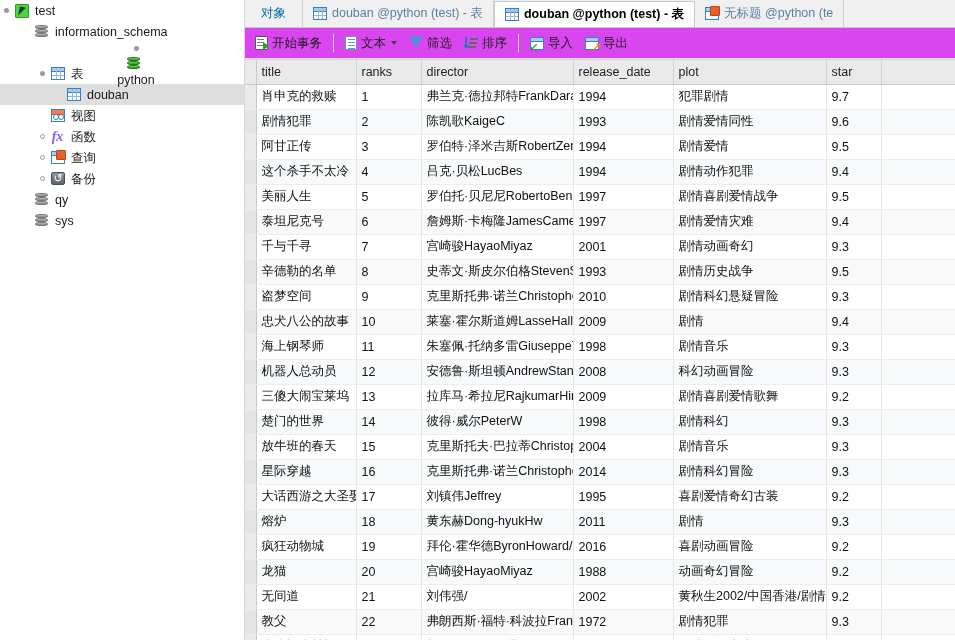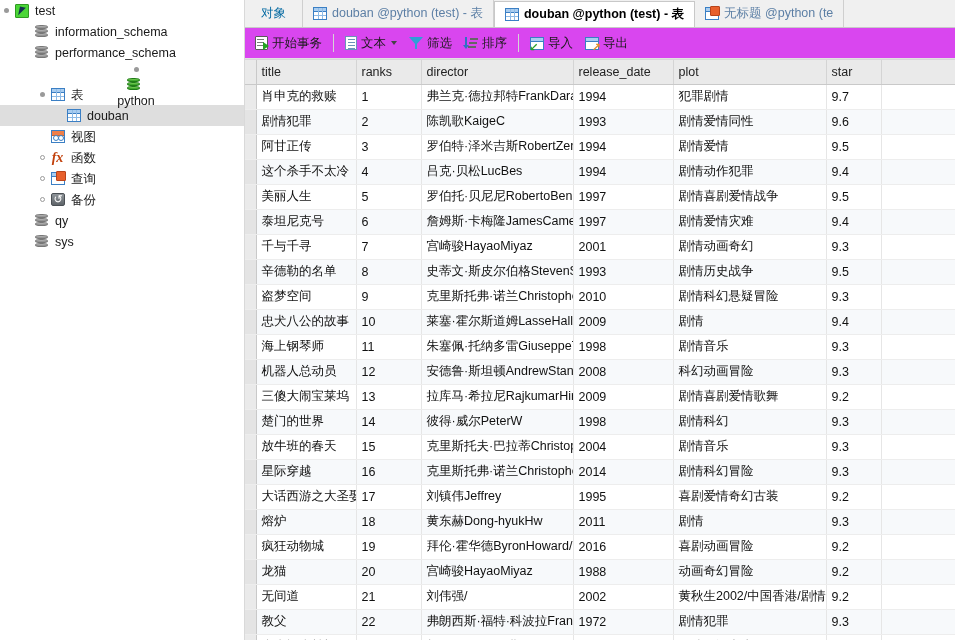--- a/index.html
+++ b/index.html
@@ -136,21 +136,21 @@
   }
   .ico-view .e1, .ico-view .e2 {
     position:absolute; bottom:1px; width:4px; height:4px;
     border:1px solid #3b7fc4; border-radius:50%; background:#fff;
   }
   .ico-view .e1 { left:1px; }
   .ico-view .e2 { left:6px; }
   .ico-fx {
     font-family: "Liberation Serif", "DejaVu Serif", serif;
     font-style: italic; font-weight: bold; font-size: 14px;
-    color: #c2410c; line-height: 14px;
+    color: #8b5cf6; line-height: 14px;
   }
   .ico-query {
     width: 14px; height: 13px;
     border: 1px solid #3b7fc4; box-sizing: border-box;
     background: #ffffff; position: relative;
   }
   .ico-query:before {
     content:""; position:absolute; left:0; top:0; right:0; height:3px;
     background:#a9cdf0; border-bottom:1px solid #3b7fc4;
   }
@@ -389,31 +389,20 @@
         <div class="tree-node" style="padding-left: 20px;">
           <span class="expander"></span>
           <span class="node-icon">
             <span class="ico-db">
               <i></i>
               <i></i>
               <i></i>
             </span>
           </span>
           <span class="node-label">information_schema</span>
-        </div>
-        <div class="tree-node" style="padding-left: 20px;">
-          <span class="expander"></span>
-          <span class="node-icon">
-            <span class="ico-db">
-              <i></i>
-              <i></i>
-              <i></i>
-            </span>
-          </span>
-          <span class="node-label">performance_schema</span>
         </div>
         <div class="tree-node" style="padding-left: 28px; flex-direction: column;">
           <span class="expander">
             <span class="dot"></span>
           </span>
           <span class="node-icon">
             <span class="ico-db green">
               <i></i>
               <i></i>
               <i></i>

